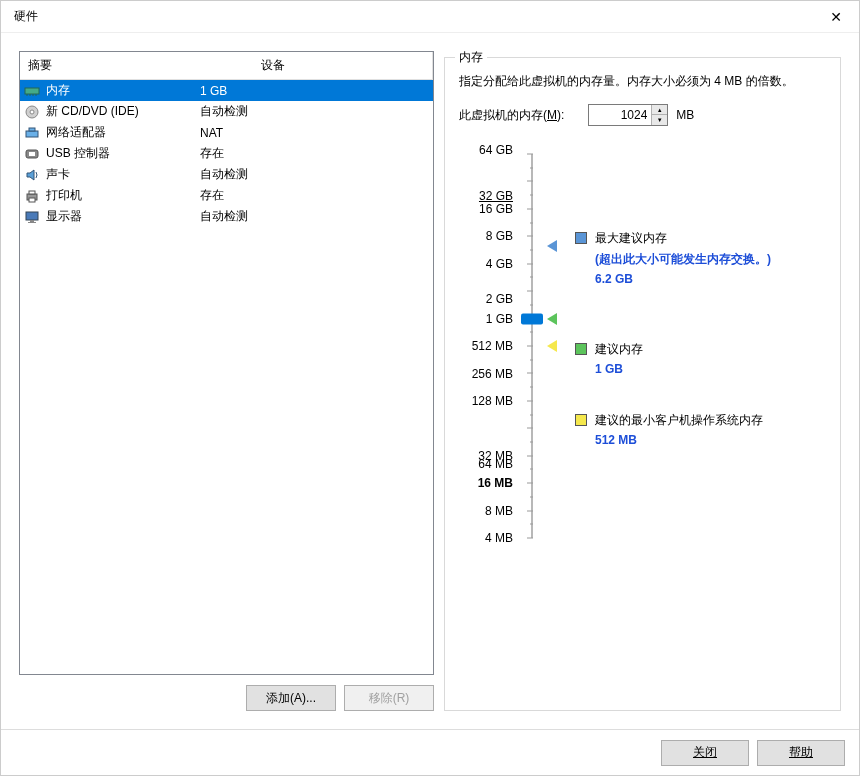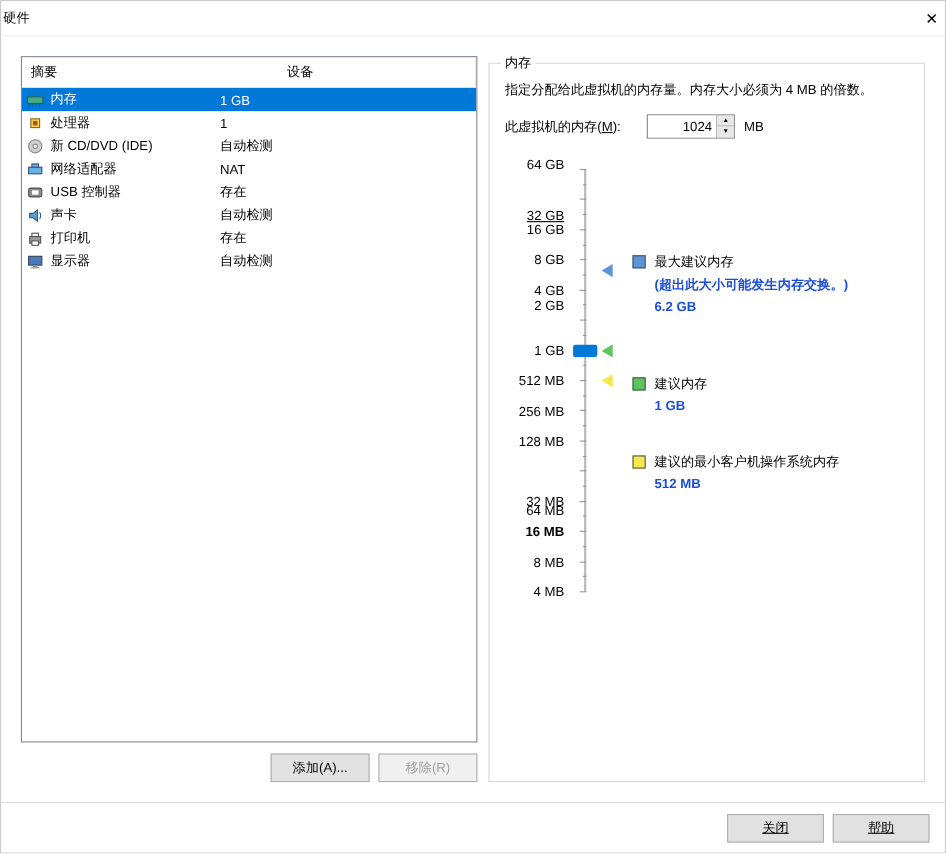--- a/index.html
+++ b/index.html
@@ -1,18 +1,18 @@
 <!DOCTYPE html>
 <html><head>
 <meta charset="utf-8">
 <style>
 * { box-sizing: border-box; margin: 0; padding: 0; }
 body { font-family: "Microsoft YaHei", "Segoe UI", Tahoma, sans-serif; font-size: 12px; background: #fff; color: #000; }
 .window { width: 860px; height: 776px; border: 1px solid #ccc; display: flex; flex-direction: column; position: relative; }
-.titlebar { height: 32px; display: flex; align-items: center; padding: 0 2px; border-bottom: 1px solid #eee; }
+.titlebar { height: 32px; display: flex; align-items: center; padding: 0 13px; border-bottom: 1px solid #eee; }
 .titlebar .title { flex: 1; font-size: 12px; }
 .titlebar .close { width: 20px; text-align: center; cursor: pointer; font-size: 14px; }
 .content { flex: 1; padding: 18px; display: flex; gap: 10px; overflow: hidden; }
 .left-panel { width: 415px; display: flex; flex-direction: column; }
 .device-list { flex: 1; border: 1px solid #828790; background: #fff; overflow: hidden; }
 .list-header { display: flex; border-bottom: 1px solid #e0e0e0; }
 .list-header .col { padding: 5px 8px; font-size: 12px; }
 .col-device { width: 180px; border-right: 1px solid #e0e0e0; }
 .col-summary { flex: 1; }
 .list-body { }
@@ -81,30 +81,20 @@
                   <line x1="9" y1="11" x2="9" y2="13" stroke="#265"></line>
                   <line x1="12" y1="11" x2="12" y2="13" stroke="#265"></line>
                 </svg>
               </span>
               <span class="dev-name">内存</span>
               <span class="dev-summary">1 GB</span>
             </div>
             <div class="list-row">
               <span class="icon">
                 <svg width="16" height="16">
-                  <rect x="4" y="4" width="8" height="8" fill="#ffc84d" stroke="#886622"></rect>
-                  <rect x="6" y="6" width="4" height="4" fill="#886622"></rect>
-                </svg>
-              </span>
-              <span class="dev-name">处理器</span>
-              <span class="dev-summary">1</span>
-            </div>
-            <div class="list-row">
-              <span class="icon">
-                <svg width="16" height="16">
                   <circle cx="8" cy="8" r="6" fill="#d0d0d0" stroke="#888"></circle>
                   <circle cx="8" cy="8" r="2" fill="#fff" stroke="#888"></circle>
                 </svg>
               </span>
               <span class="dev-name">新 CD/DVD (IDE)</span>
               <span class="dev-summary">自动检测</span>
             </div>
             <div class="list-row">
               <span class="icon">
                 <svg width="16" height="16">
@@ -183,21 +173,21 @@
           <span class="unit">MB</span>
         </div>
 
         <div class="slider-area">
           <div class="ticks-col" id="ticks-col">
               <div class="tick" style="top: 4px;">64 GB</div>
               <div class="tick" style="top: 50px; text-decoration: underline;">32 GB</div>
               <div class="tick" style="top: 62.8571px;">16 GB</div>
               <div class="tick" style="top: 90.2857px;">8 GB</div>
               <div class="tick" style="top: 117.714px;">4 GB</div>
-              <div class="tick" style="top: 132px;">2 GB</div>
+              <div class="tick" style="top: 153px;">2 GB</div>
               <div class="tick" style="top: 172.571px;">1 GB</div>
               <div class="tick" style="top: 200px;">512 MB</div>
               <div class="tick" style="top: 228px;">256 MB</div>
               <div class="tick" style="top: 254.857px;">128 MB</div>
               <div class="tick" style="top: 282.286px; margin-top: 36px;">64 MB</div>
               <div class="tick" style="top: 309.714px;">32 MB</div>
               <div class="tick" style="top: 337.143px; font-weight: bold;">16 MB</div>
               <div class="tick" style="top: 364.571px;">8 MB</div>
               <div class="tick" style="top: 392px;">4 MB</div>
             </div>

